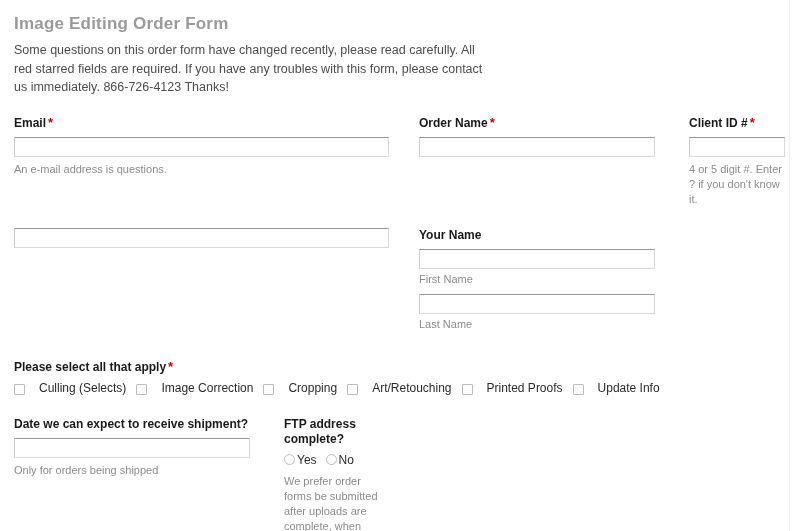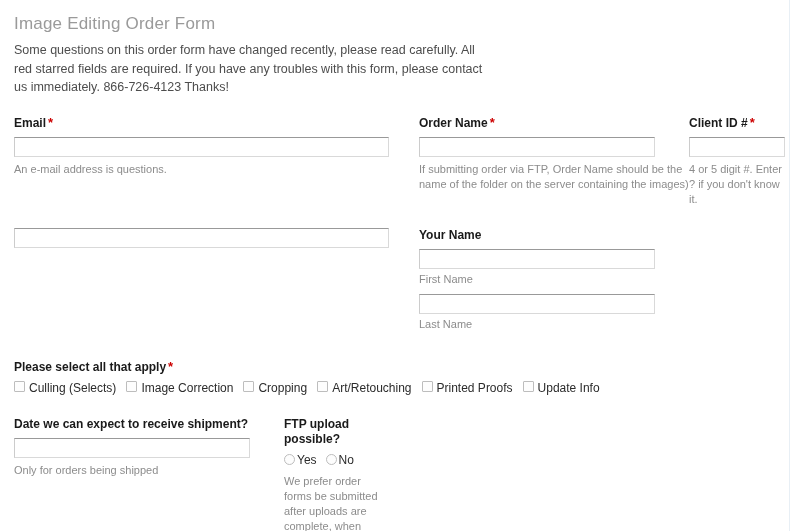--- a/index.html
+++ b/index.html
@@ -26,21 +26,21 @@
     background: #fff;
   }
 
   .inner {
     padding: 14px 12px 0 14px;
   }
 
   
   .form-title {
     font-size: 17px;
-    font-weight: 400;
+    font-weight: 700;
     color: #9a9a9a;
     letter-spacing: .2px;
     margin: 0 0 7px 0;
     line-height: 20px;
   }
   .form-intro {
     font-size: 12.5px;
     line-height: 18.5px;
     color: #4d4d4d;
     margin: 0 0 18px 0;
@@ -109,23 +109,24 @@
 
   
   .check-row {
     display: flex;
     align-items: center;
     flex-wrap: nowrap;
     margin-top: 5px;
   }
   .check-item {
     display: flex;
-    align-items: flex-start;
+    align-items: flex-end;
     margin-right: 10px;
     white-space: nowrap;
+    gap: 10px;
   }
   .chk {
     -webkit-appearance: none;
     appearance: none;
     width: 11px;
     height: 11px;
     box-sizing: border-box;
     border: 1px solid #bdbdbd;
     background: #fdfdfd;
     border-radius: 1px;
@@ -226,21 +227,20 @@
           <span class="hint">An e-mail address is questions.</span>
         </div>
       </div>
 
       <div class="col-b">
         <div class="field">
           <span class="label">
             <span>Order Name</span><span class="req">*</span>
           </span>
           <input class="text-input w-col-b" type="text" value="" style="">
-          <span class="hint">If submitting order via FTP, Order Name should be the name of the folder on the server containing the images)</span>
         </div>
       </div>
 
       <div class="col-c">
         <div class="field">
           <span class="label">
             <span>Client ID #</span><span class="req">*</span>
           </span>
           <input class="text-input w-col-c" type="text" value="" style="">
           <span class="hint">4 or 5 digit #. Enter ? if you don't know it.</span>
@@ -308,21 +308,21 @@
       <div class="col-b">
         <div class="field">
           <span class="label">Date we can expect to receive shipment?</span>
           <input class="text-input w-col-b" type="text" value="" style="">
           <span class="hint">Only for orders being shipped</span>
         </div>
       </div>
 
       <div class="col-c">
         <div class="field">
-          <span class="label">FTP upload possible?</span>
+          <span class="label">FTP address complete?</span>
           <div class="radio-row">
             <span class="radio-item">
               <input class="rdo" type="radio" name="ftpup" id="ftpyes" style="">
               <label for="ftpyes">Yes</label>
             </span>
             <span class="radio-item">
               <input class="rdo" type="radio" name="ftpup" id="ftpno" style="">
               <label for="ftpno">No</label>
             </span>
           </div>

